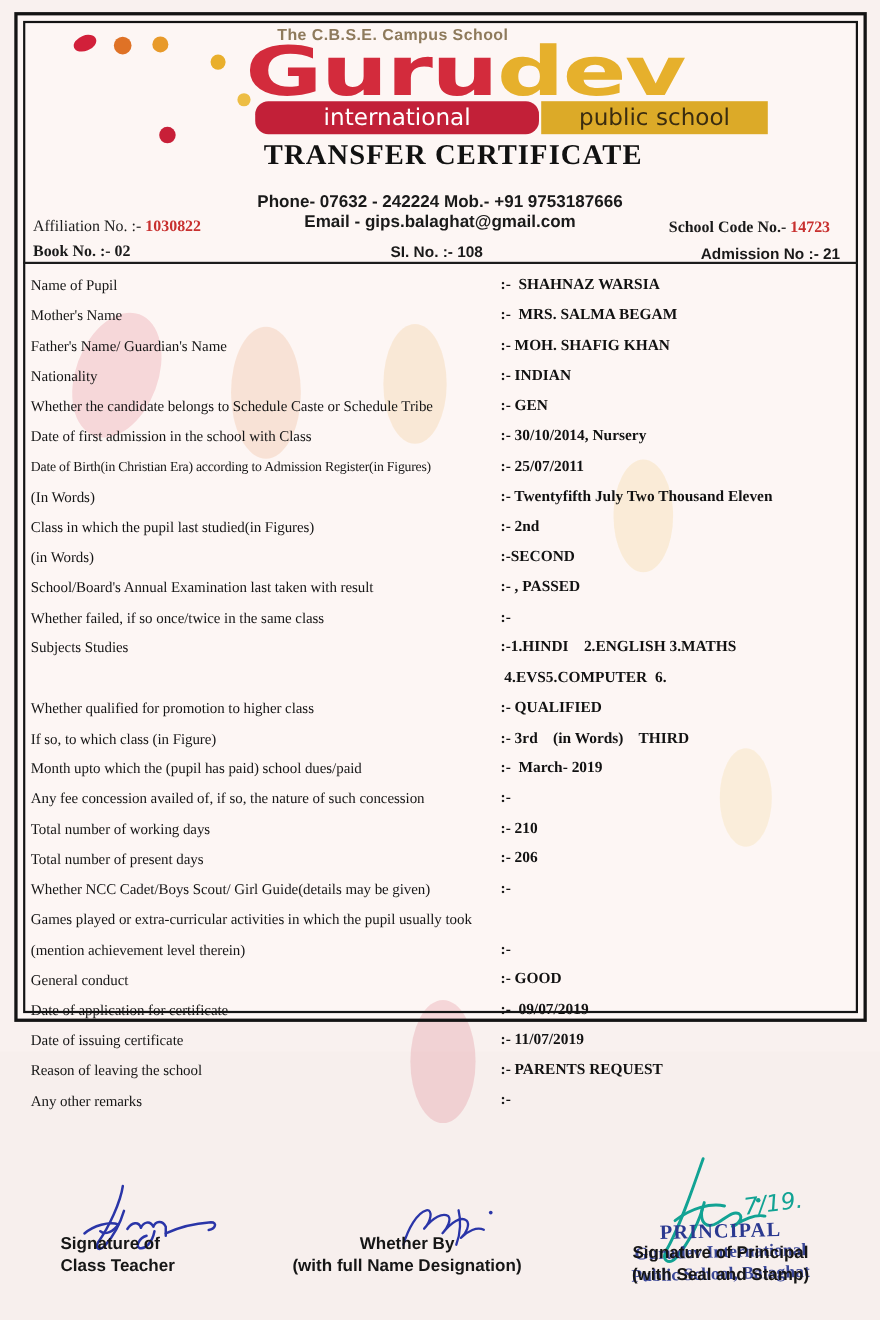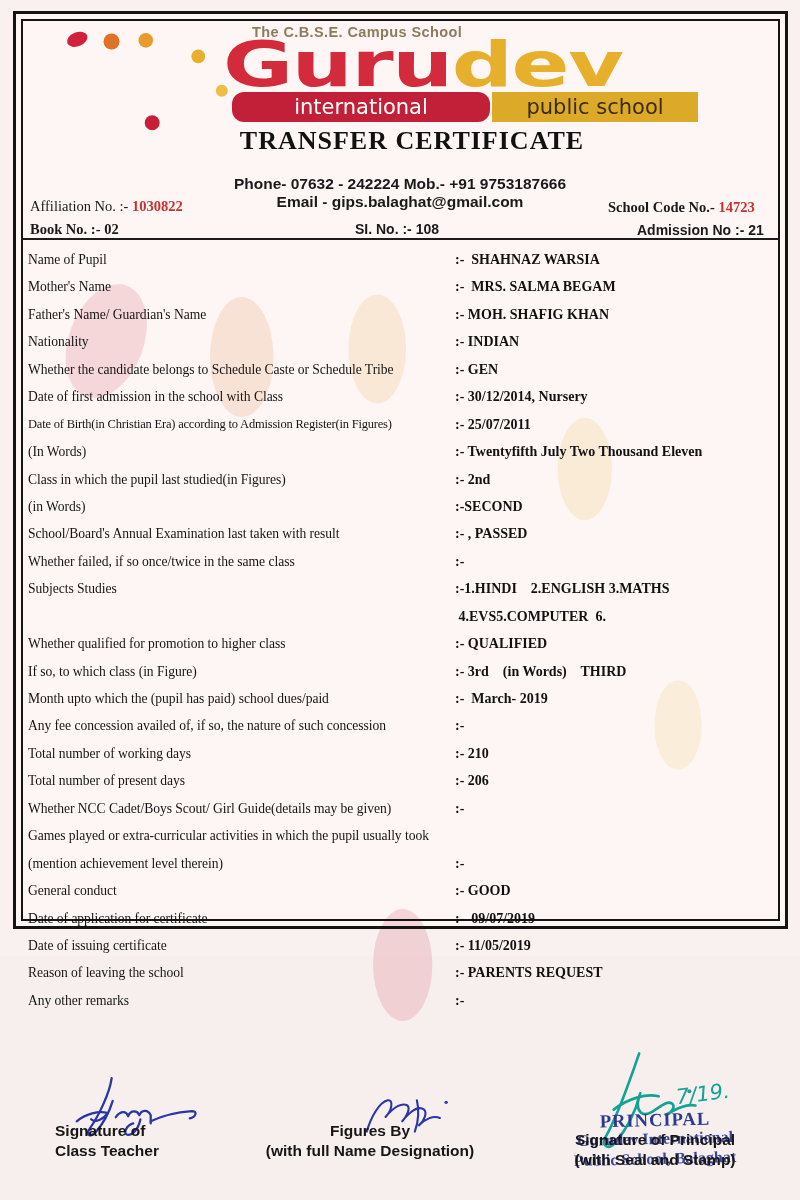--- a/index.html
+++ b/index.html
@@ -130,21 +130,21 @@
         <div class="field-row">
           <span class="field-label">Nationality</span>
           <span class="field-value">:- INDIAN</span>
         </div>
         <div class="field-row">
           <span class="field-label">Whether the candidate belongs to Schedule Caste or Schedule Tribe</span>
           <span class="field-value">:- GEN</span>
         </div>
         <div class="field-row">
           <span class="field-label">Date of first admission in the school with Class</span>
-          <span class="field-value">:- 30/12/2014, Nursery</span>
+          <span class="field-value">:- 30/10/2014, Nursery</span>
         </div>
         <div class="field-row">
           <span class="field-label">Date of Birth(in Christian Era) according to Admission Register(in Figures)</span>
           <span class="field-value">:- 25/07/2011</span>
         </div>
         <div class="field-row">
           <span class="field-label">(In Words)</span>
           <span class="field-value">:- Twentyfifth July Two Thousand Eleven</span>
         </div>
         <div class="field-row">
@@ -210,21 +210,21 @@
         <div class="field-row">
           <span class="field-label">General conduct</span>
           <span class="field-value">:- GOOD</span>
         </div>
         <div class="field-row">
           <span class="field-label">Date of application for certificate</span>
           <span class="field-value">:-  09/07/2019</span>
         </div>
         <div class="field-row">
           <span class="field-label">Date of issuing certificate</span>
-          <span class="field-value">:- 11/05/2019</span>
+          <span class="field-value">:- 11/07/2019</span>
         </div>
         <div class="field-row">
           <span class="field-label">Reason of leaving the school</span>
           <span class="field-value">:- PARENTS REQUEST</span>
         </div>
         <div class="field-row">
           <span class="field-label">Any other remarks</span>
           <span class="field-value">:-</span>
         </div>
       </div>
@@ -241,21 +241,21 @@
     <div class="foot-label fl-1">Signature of</div>
     <div class="foot-label fl-2">Class Teacher</div>
 
     <svg class="sig-center-svg" viewBox="0 0 95 45">
       <g stroke="#2a35a8" stroke-width="2">
         <path d="M8,36 C12,22 20,8 28,6 C34,5 32,16 26,22 C34,12 42,8 47,11 C50,14 46,22 42,26 C50,16 58,11 63,15 C66,18 63,26 58,30 C64,24 72,20 78,23"></path>
         <path d="M56,6 C58,14 58,26 54,36"></path>
         <circle cx="84" cy="8" r="1.6" fill="#2a35a8" stroke="none"></circle>
       </g>
     </svg>
-    <div class="foot-label fc-1">Figures By</div>
+    <div class="foot-label fc-1">Whether By</div>
     <div class="foot-label fc-2">(with full Name Designation)</div>
 
     <svg class="sig-right-svg" viewBox="0 0 135 105">
       <g stroke="#12a394" stroke-width="2.6">
         <path d="M55,3 C46,28 36,60 22,85 C18,93 24,98 31,91 C43,77 52,58 56,42"></path>
         <path d="M30,58 C44,47 62,42 74,45"></path>
         <path d="M54,48 C52,60 58,66 68,60 C76,55 82,49 87,52 C91,55 86,62 81,63 C90,58 100,52 110,54"></path>
         <circle cx="104" cy="40" r="2" fill="#12a394" stroke="none"></circle>
       </g>
     </svg>

